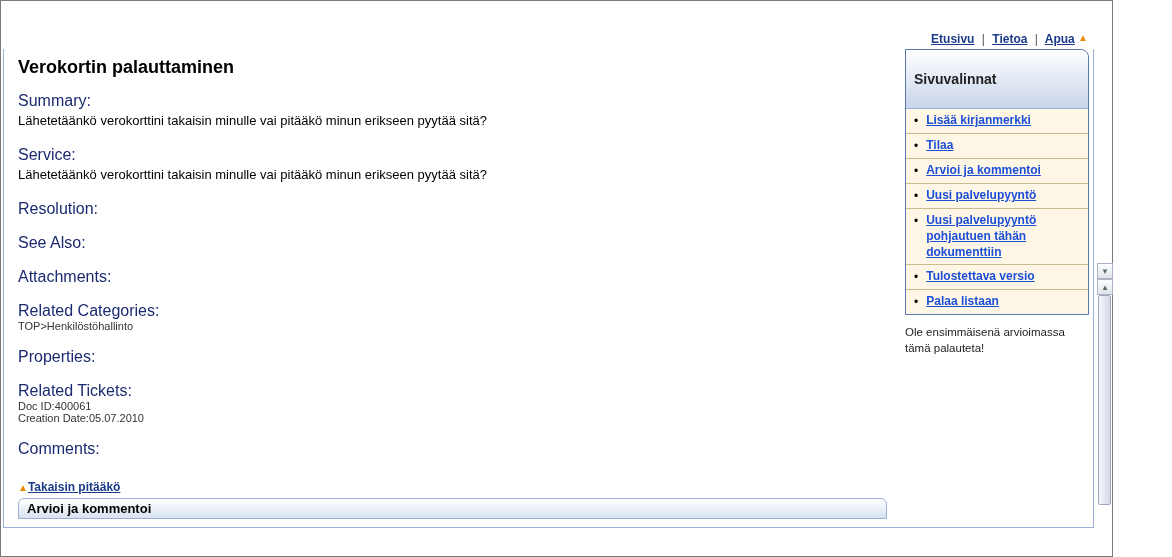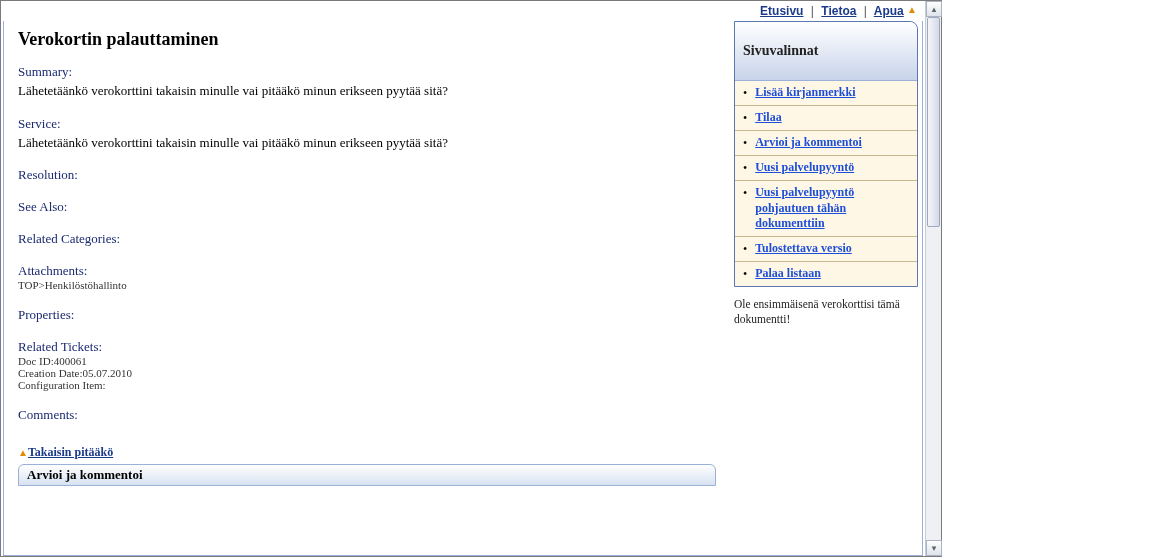--- a/index.html
+++ b/index.html
@@ -1,36 +1,36 @@
 <!DOCTYPE html>
 <html><head>
 <meta charset="utf-8">
 <style>
   * { box-sizing: border-box; margin: 0; padding: 0; }
   html, body { width: 1172px; height: 557px; font-family: Verdana, Arial, sans-serif; font-size: 12px; color: #000; background: #fff; overflow: hidden; }
-  .outer { width: 942px; height: 557px; border: 1px solid #7a7a7a; background: #fff; position: relative; display: flex; }
+  .outer { width: 1113px; height: 557px; border: 1px solid #7a7a7a; background: #fff; position: relative; display: flex; align-items: center; }
   .inner { flex: 1; display: flex; flex-direction: column; overflow: hidden; }
   .topnav { text-align: right; padding: 3px 8px 3px 0; font-size: 12px; font-weight: bold; }
   .topnav a { color: #1a3a8a; text-decoration: underline; }
   .topnav .sep { color: #555; padding: 0 4px; font-weight: normal; }
   .caret-up-top { color: #e68a00; font-size: 10px; display: inline-block; vertical-align: top; }
   .titlebar {
     margin: 0 2px;
     padding: 3px 8px;
     font-weight: bold;
     font-size: 17px;
     color: #1a3a8a;
     background: linear-gradient(to bottom, #ffffff 0%, #d8e2f0 100%);
     border: 1px solid #9bb0d8;
     border-radius: 6px 6px 0 0;
   }
-  .content-wrap { flex: 1; display: flex; overflow: hidden; border: 1px solid #9bb0d8; border-top: none; margin: 0 2px; font-family: Liberation Serif, serif; }
+  .content-wrap { flex: 1; display: flex; overflow: hidden; border: 1px solid #9bb0d8; border-top: none; margin: 0 2px; }
   .main { flex: 1; padding: 8px 14px; overflow: auto; }
   .main h1 { font-size: 18px; font-weight: bold; margin-bottom: 14px; }
-  .label { color: #1a2a70; font-size: 13px; margin-top: 16px; }
+  .label { color: #1a2a70; font-size: 16px; margin-top: 16px; }
   .label:first-of-type { margin-top: 6px; }
   .text { color: #000; font-size: 13px; margin-top: 2px; line-height: 1.35; }
   .small { font-size: 11px; color: #333; }
   .backtop { margin-top: 22px; font-weight: bold; font-size: 12px; }
   .backtop a { color: #1a3a8a; text-decoration: underline; }
   .caret-up { color: #e68a00; font-size: 10px; display: inline-block; }
   .subheader {
     margin: 4px 0 0 0;
     padding: 2px 8px;
     font-weight: bold;
@@ -85,31 +85,30 @@
         <div class="label">Summary:</div>
         <div class="text">Lähetetäänkö verokorttini takaisin minulle vai pitääkö minun erikseen pyytää sitä?</div>
 
         <div class="label">Service:</div>
         <div class="text">Lähetetäänkö verokorttini takaisin minulle vai pitääkö minun erikseen pyytää sitä?</div>
 
         <div class="label">Resolution:</div>
 
         <div class="label">See Also:</div>
 
+        <div class="label">Attachments:</div>
+
         <div class="label">Related Categories:</div>
-
-        <div class="label">Attachments:</div>
         <div class="small">TOP&gt;Henkilöstöhallinto</div>
 
         <div class="label">Properties:</div>
 
         <div class="label">Related Tickets:</div>
         <div class="small">Doc ID:400061</div>
         <div class="small">Creation Date:05.07.2010</div>
-        <div class="small">Configuration Item:</div>
 
         <div class="label">Comments:</div>
 
         <div class="backtop">
           <span class="caret-up">▲</span><a href="#">Takaisin pitääkö</a>
         </div>
 
         <div class="subheader">
           <span>Arvioi ja kommentoi</span>
         </div>
@@ -142,21 +141,21 @@
             <li>
               <span class="bullet">•</span>
               <a href="#">Tulostettava versio</a>
             </li>
             <li>
               <span class="bullet">•</span>
               <a href="#">Palaa listaan</a>
             </li>
           </ul>
         </div>
-        <div class="sidefoot">Ole ensimmäisenä verokorttisi tämä dokumentti!</div>
+        <div class="sidefoot">Ole ensimmäisenä arvioimassa tämä palauteta!</div>
       </div>
     </div>
   </div>
 
   <div class="scroll-col">
     <div class="scroll-arrow top">▴</div>
     <div class="scroll-thumb"></div>
     <div class="scroll-arrow bot">▾</div>
   </div>
 </div>

